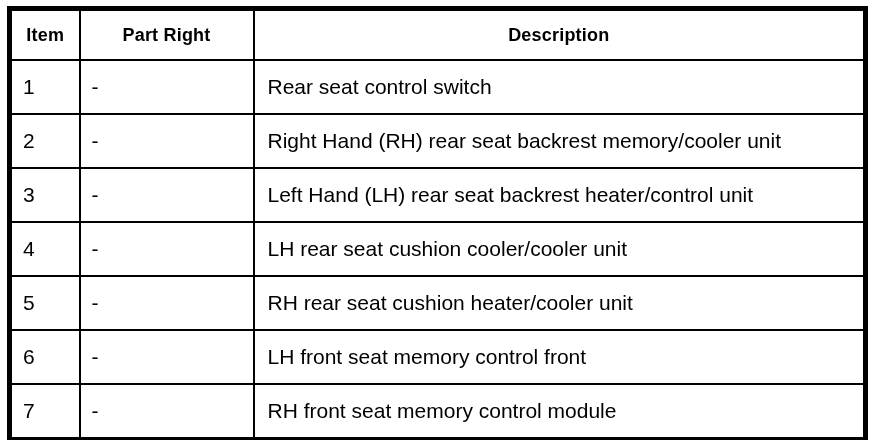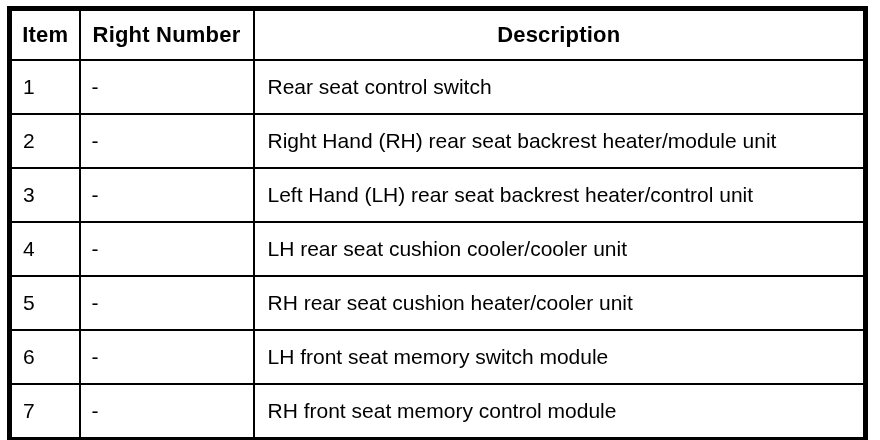--- a/index.html
+++ b/index.html
@@ -34,21 +34,21 @@
   table.parts-table th,
   table.parts-table td {
     border: 2px solid #000000;
     padding: 0;
     vertical-align: middle;
     overflow: hidden;
     white-space: nowrap;
   }
   table.parts-table th {
     height: 48px;
-    font-size: 22px;
+    font-size: 18px;
     font-weight: bold;
     text-align: center;
     letter-spacing: 0.2px;
   }
   table.parts-table td {
     height: 52px;
     font-size: 21px;
     font-weight: normal;
     text-align: left;
     padding-left: 11px;
@@ -63,54 +63,54 @@
 <div class="page">
   <table class="parts-table">
     <colgroup>
       <col class="col-item">
       <col class="col-part-number">
       <col class="col-description">
     </colgroup>
     <thead>
       <tr>
         <th>Item</th>
-        <th>Right Number</th>
+        <th>Part Right</th>
         <th>Description</th>
       </tr>
     </thead>
     <tbody>
       <tr>
         <td class="cell-item">1</td>
         <td class="cell-part-number">-</td>
         <td class="cell-description">Rear seat control switch</td>
       </tr>
       <tr>
         <td class="cell-item">2</td>
         <td class="cell-part-number">-</td>
-        <td class="cell-description">Right Hand (RH) rear seat backrest heater/module unit</td>
+        <td class="cell-description">Right Hand (RH) rear seat backrest memory/cooler unit</td>
       </tr>
       <tr>
         <td class="cell-item">3</td>
         <td class="cell-part-number">-</td>
         <td class="cell-description">Left Hand (LH) rear seat backrest heater/control unit</td>
       </tr>
       <tr>
         <td class="cell-item">4</td>
         <td class="cell-part-number">-</td>
         <td class="cell-description">LH rear seat cushion cooler/cooler unit</td>
       </tr>
       <tr>
         <td class="cell-item">5</td>
         <td class="cell-part-number">-</td>
         <td class="cell-description">RH rear seat cushion heater/cooler unit</td>
       </tr>
       <tr>
         <td class="cell-item">6</td>
         <td class="cell-part-number">-</td>
-        <td class="cell-description">LH front seat memory switch module</td>
+        <td class="cell-description">LH front seat memory control front</td>
       </tr>
       <tr>
         <td class="cell-item">7</td>
         <td class="cell-part-number">-</td>
         <td class="cell-description">RH front seat memory control module</td>
       </tr>
     </tbody>
   </table>
 </div>
 

